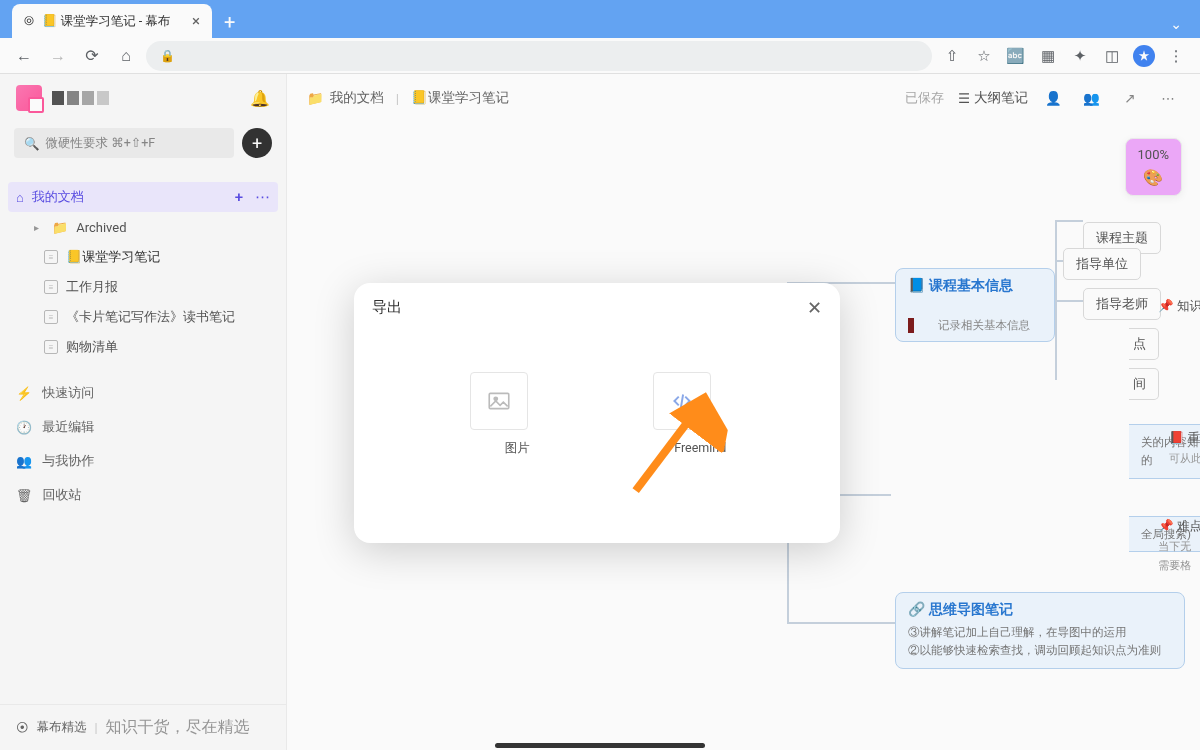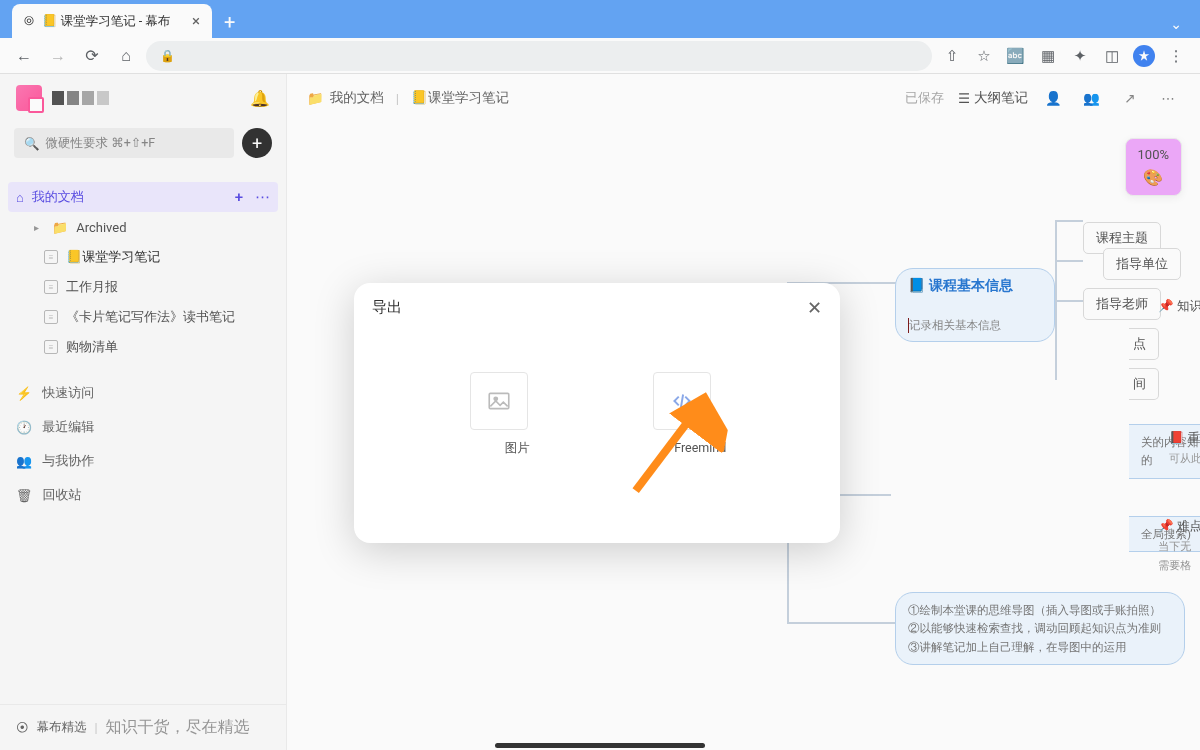--- a/index.html
+++ b/index.html
@@ -60,23 +60,23 @@
 .top-right .saved{ color:#aaa; font-size:13px;}
 .outline-btn { display:flex; align-items:center; gap:4px; color:#555; cursor:pointer;}
 .top-icon { width:24px; height:24px; display:flex; align-items:center; justify-content:center; color:#888; cursor:pointer;}
 
 .canvas { position:absolute; top:48px; left:0; right:0; bottom:0;}
 .zoom-panel { position:absolute; right:18px; top:16px; background:#f0abfc; border:1px solid #eee; border-radius:8px; box-shadow:0 2px 8px rgba(0,0,0,0.06); padding:8px 12px; display:flex; flex-direction:column; align-items:center; gap:6px; font-size:13px; color:#555;}
 .palette-icon { font-size:16px; color:#666;}
 
 
 .mm-root { position:absolute; left:314px; top:350px; width:60px; height:44px; background:#e8f4dd; border:1px solid #b8d89a; border-radius:6px; display:flex; align-items:center; justify-content:center; font-size:18px;}
-.mm-box { position:absolute; background:#eff7ff; border:1px solid #b8d4f0; border-radius:18px; padding:8px 12px; }
+.mm-box { position:absolute; background:#eff7ff; border:1px solid #b8d4f0; border-radius:8px; padding:8px 12px; }
 .mm-box h4 { font-size:14px; color:#2a7ad4; font-weight:600; margin-bottom:4px;}
-.mm-box .sub { font-size:11.5px; color:#888; border-left:1px solid #7f1d1d; padding-left:0;margin-top:23px;}
+.mm-box .sub { font-size:11.5px; color:#888; border-left:6px solid #7f1d1d; padding-left:24px;margin-top:23px;}
 .mm-box .body-lines { font-size:11.5px; color:#777; line-height:1.6;}
 .mm-leaf { position:absolute; background:#fff; border:1px solid #ddd; border-radius:5px; padding:6px 12px; font-size:13px; color:#555; white-space:nowrap;}
 .mm-right { position:absolute; right:-2px; font-size:12.5px; color:#555; display:flex; align-items:center; gap:4px; white-space:nowrap;}
 
 
 .conn { position:absolute; background:#c8d4e0; }
 
 
 .overlay { position:absolute; top:0; left:0; right:0; bottom:0; background:rgba(0,0,0,0.02);}
 .modal { position:absolute; left:354px; top:283px; width:486px; height:260px; background:#fff; border-radius:16px; box-shadow:0 8px 40px rgba(0,0,0,0.18);}
@@ -245,37 +245,37 @@
       <div class="conn" style="left:768px;top:178px;width:28px;height:1.5px"></div>
 
       <div class="mm-root">📒</div>
 
       <div class="mm-box" style="left:608px; top:146px; width:160px">
         <h4>📘 课程基本信息</h4>
         <div class="sub">记录相关基本信息</div>
       </div>
 
       <div class="mm-leaf" style="left:796px; top:100px">课程主题</div>
-      <div class="mm-leaf" style="left:816px; top:126px">指导单位</div>
+      <div class="mm-leaf" style="left:776px; top:126px">指导单位</div>
       <div class="mm-leaf" style="left:796px; top:166px">指导老师</div>
       <div class="mm-leaf" style="left:842px; top:206px; border-left:none; border-radius:0 5px 5px 0; padding-left:4px">点</div>
       <div class="mm-leaf" style="left:842px; top:246px; border-left:none; border-radius:0 5px 5px 0; padding-left:4px">间</div>
 
       <div class="mm-box" style="left:842px; top:302px; width:250px; border-left:none; border-radius:0 6px 6px 0">
         <div class="body-lines">关的内容知识点，并将其作一个简单标签式的</div>
       </div>
       <div class="mm-box" style="left:842px; top:394px; width:76px; border-left:none; border-radius:0 6px 6px 0">
         <div class="body-lines">全局搜索)</div>
       </div>
 
       <div class="mm-box" style="left:608px; top:470px; width:290px">
+        <h4>🔗 思维导图笔记</h4>
         <div class="body-lines">
-          <div>①绘制本堂课的思维导图（插入导图或手账拍照）</div>
+          <div>③讲解笔记加上自己理解，在导图中的运用</div>
           <div>②以能够快速检索查找，调动回顾起知识点为准则</div>
-          <div>③讲解笔记加上自己理解，在导图中的运用</div>
         </div>
       </div>
 
       <div class="mm-right" style="top:176px">📌 知识</div>
       <div class="mm-right" style="top:308px; flex-direction:column; align-items:flex-start">
         <span>📕 重</span>
         <span style="font-size:11px;color:#999">可从此</span>
       </div>
       <div class="mm-right" style="top:396px; flex-direction:column; align-items:flex-start">
         <span>📌 难点</span>

